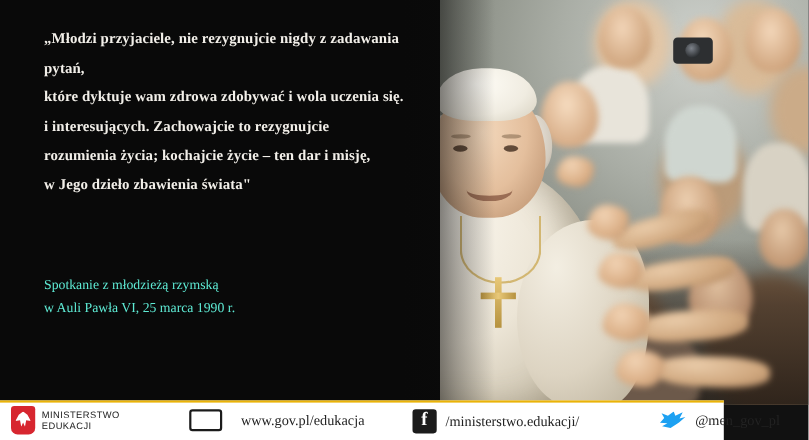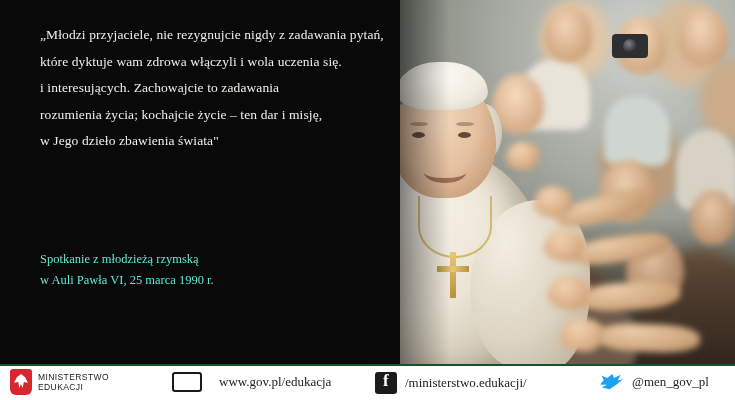--- a/index.html
+++ b/index.html
@@ -219,39 +219,39 @@
   .quote {
     position: absolute;
     left: 40px; top: 22px;
     width: 345px;
     z-index: 8;
     color: #f2efe9;
     font-size: 13.5px;
     line-height: 26.5px;
     letter-spacing: .1px;
   }
-  .quote p { margin: 0; }
+  .quote p { margin: 0; font-weight: bold; }
   .attrib {
     position: absolute;
     left: 40px; top: 249px;
     width: 330px;
     z-index: 8;
     color: #5eead4;
     font-size: 12.5px;
     line-height: 21px;
   }
   .attrib p { margin: 0; }
 
   
   .footer {
     position: absolute;
     left: 0; bottom: 0;
-    width: 735px; height: 34px;
+    width: 658px; height: 34px;
     background: #ffffff;
-    border-top: 2px solid #14532d;
+    border-top: 2px solid #eab308;
     z-index: 20;
   }
   .footer-inner {
     position: relative;
     height: 34px;
   }
   .logo-block {
     position: absolute;
     left: 10px; top: 3px;
     display: flex;
@@ -383,22 +383,22 @@
       <div class="hand soft" style="left:506px;top:142px;width:34px;height:28px;"></div>
 
       <div class="crowd-dark-bottom"></div>
     </div>
 
     <div class="quote-panel"></div>
     <div class="quote-fade"></div>
 
     <div class="quote">
       <p>„Młodzi przyjaciele, nie rezygnujcie nigdy z zadawania pytań,</p>
-      <p>które dyktuje wam zdrowa włączyli i wola uczenia się.</p>
-      <p>i interesujących. Zachowajcie to zadawania</p>
+      <p>które dyktuje wam zdrowa zdobywać i wola uczenia się.</p>
+      <p>i interesujących. Zachowajcie to rezygnujcie</p>
       <p>rozumienia życia; kochajcie życie – ten dar i misję,</p>
       <p>w Jego dzieło zbawienia świata"</p>
     </div>
 
     <div class="attrib">
       <p>Spotkanie z młodzieżą rzymską</p>
       <p>w Auli Pawła VI, 25 marca 1990 r.</p>
     </div>
   </div>
 

